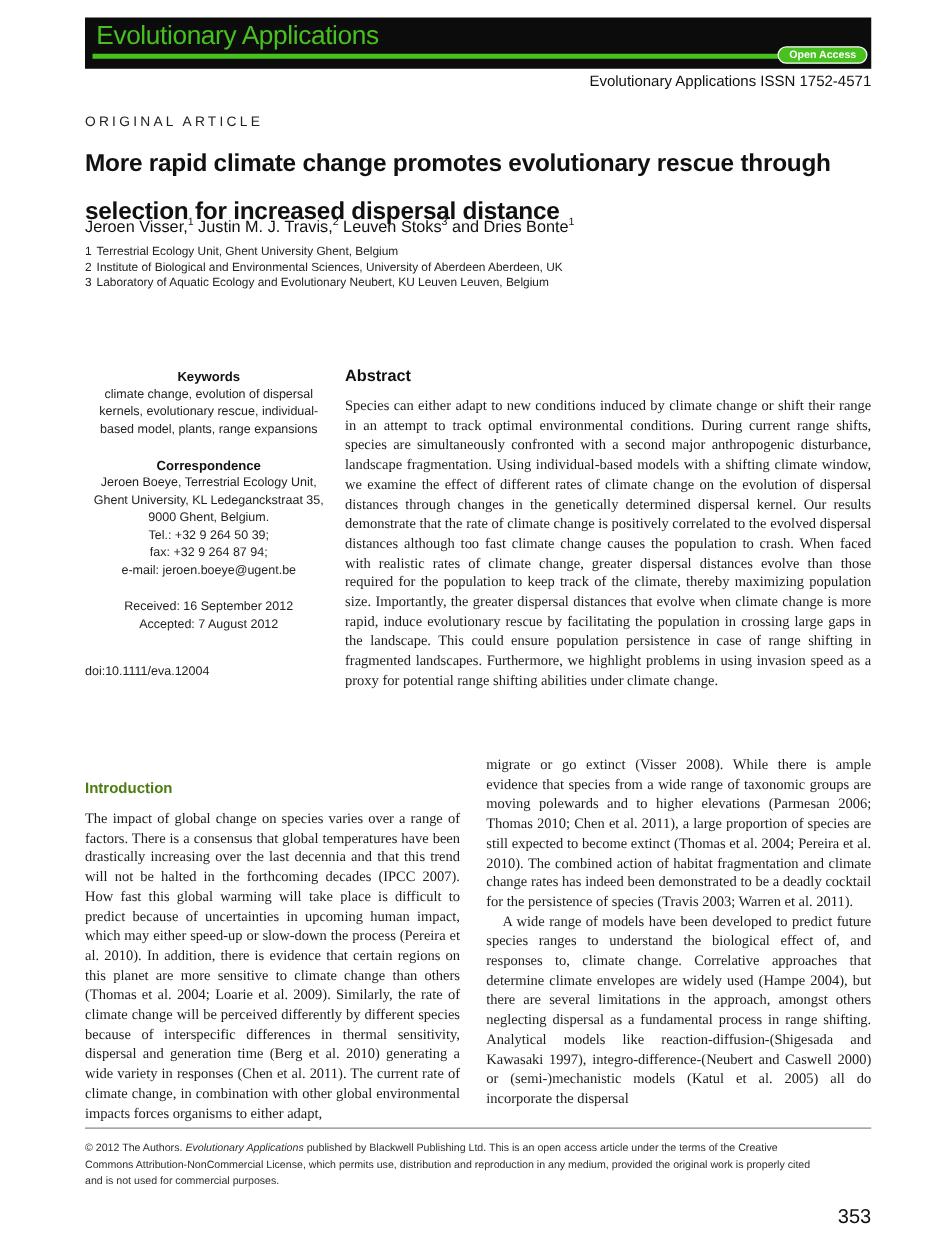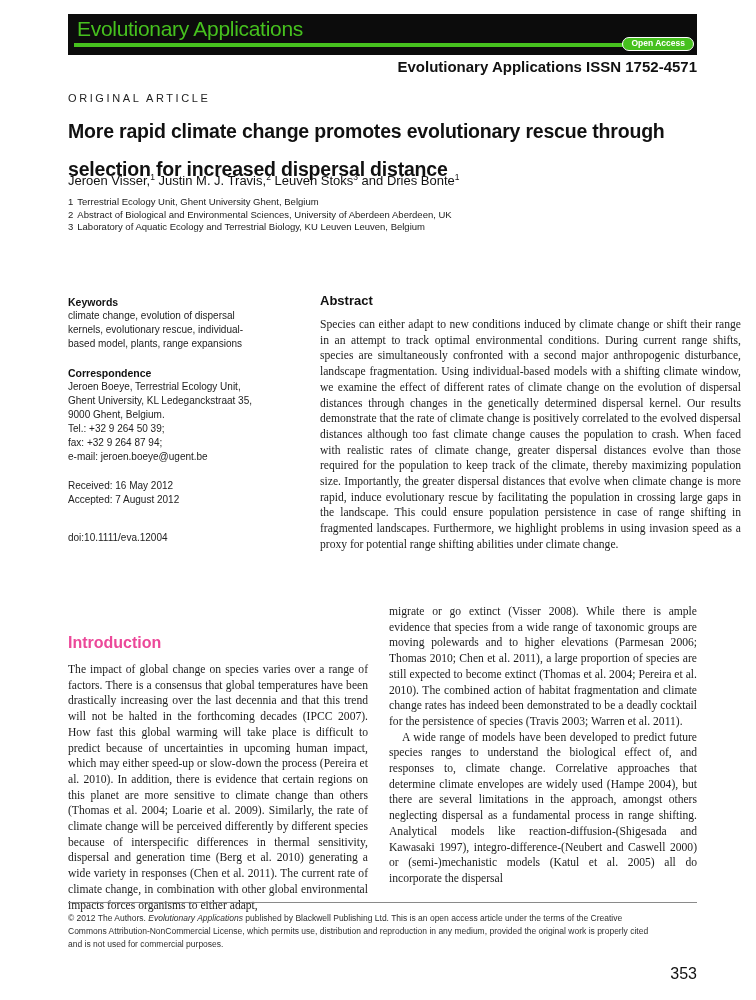--- a/index.html
+++ b/index.html
@@ -23,21 +23,21 @@
     background: var(--green);
   }
   .oa-pill {
     position: absolute; right: 3px; bottom: 4px;
     background: var(--green); color: #ffffff; border: 1px solid #ffffff;
     border-radius: 8px; font-size: 8.5px; font-weight: bold;
     padding: 1px 8px 2px 8px; line-height: 9px; margin-top: 37px;
   }
   .issn-line {
     position: absolute; right: 59px; top: 58px;
-    font-size: 15px; font-weight: bold; color: #111;
+    font-size: 12px; font-weight: normal; color: #111;
   }
   
   .kicker {
     position: absolute; left: 68px; top: 92px;
     font-size: 11px; letter-spacing: 2.6px; color: #222; font-weight: normal;
   }
   .article-title {
     position: absolute; left: 68px; top: 112px; width: 634px;
     font-size: 19.5px; font-weight: bold; line-height: 38px; letter-spacing: -0.2px; color: #111;
   }
@@ -50,36 +50,36 @@
     position: absolute; left: 68px; top: 196px; width: 630px;
     font-size: 9.5px; line-height: 12.5px; color: #222;
   }
   .affil-row .affil-num { margin-right: 4px; }
   
   .info-col {
     position: absolute; left: 68px; top: 295px; width: 198px;
     font-size: 10px; line-height: 14px; color: #222;
   }
   .info-heading { font-size: 10.5px; font-weight: bold; color: #111; }
-  .info-block { margin-bottom: 15px; }
+  .info-block { margin-bottom: 15px; text-align: center; }
   .info-line { display: block; }
   .doi-block { margin-top: 24px; }
-  .abstract-col { position: absolute; left: 276px; top: 293px; width: 421px; margin-left: 44px; }
+  .abstract-col { position: absolute; left: 276px; top: 293px; width: 421px; }
   .abstract-heading { font-size: 13px; font-weight: bold; color: #111; }
   .serif-body {
     font-family: "Liberation Serif", serif; font-size: 11.6px; line-height: 15.7px;
     text-align: justify; color: #1c1c1c; hyphens: auto; -webkit-hyphens: auto;
   }
   .abstract-body { margin-top: 9px; }
   
   .intro-section {
     position: absolute; left: 68px; top: 604px; width: 629px;
     display: grid; grid-template-columns: 300px 308px; column-gap: 21px;
   }
-  .section-heading { font-size: 16px; font-weight: bold; color: #ec4899; margin-top: 30px; }
+  .section-heading { font-size: 12px; font-weight: bold; color: #4d7c0f; margin-top: 19px; }
   .intro-col1 .serif-body { margin-top: 10px; }
   .indent-para { text-indent: 13px; }
   
   .footer-rule {
     position: absolute; left: 68px; top: 902px; width: 629px;
     border-top: 1px solid #8a8a8a;
   }
   .footer-text {
     position: absolute; left: 68px; top: 912px; width: 592px;
     font-size: 8.5px; line-height: 13px; color: #2e2e2e;
@@ -100,38 +100,38 @@
 </div>
 <div class="issn-line">Evolutionary Applications ISSN 1752-4571</div>
 
 <div class="kicker">ORIGINAL ARTICLE</div>
 <h1 class="article-title">More rapid climate change promotes evolutionary rescue through selection for increased dispersal distance</h1>
 
 <div class="authors"><span>Jeroen Visser,</span><sup>1</sup><span> Justin M. J. Travis,</span><sup>2</sup><span> Leuven Stoks</span><sup>3</sup><span> and Dries Bonte</span><sup>1</sup></div>
 
 <div class="affiliations">
   <div class="affil-row"><span class="affil-num">1</span><span>Terrestrial Ecology Unit, Ghent University Ghent, Belgium</span></div>
-  <div class="affil-row"><span class="affil-num">2</span><span>Abstract of Biological and Environmental Sciences, University of Aberdeen Aberdeen, UK</span></div>
-  <div class="affil-row"><span class="affil-num">3</span><span>Laboratory of Aquatic Ecology and Terrestrial Biology, KU Leuven Leuven, Belgium</span></div>
+  <div class="affil-row"><span class="affil-num">2</span><span>Institute of Biological and Environmental Sciences, University of Aberdeen Aberdeen, UK</span></div>
+  <div class="affil-row"><span class="affil-num">3</span><span>Laboratory of Aquatic Ecology and Evolutionary Neubert, KU Leuven Leuven, Belgium</span></div>
 </div>
 
 <div class="info-col">
   <div class="info-block">
     <div class="info-heading">Keywords</div>
     <div>climate change, evolution of dispersal kernels, evolutionary rescue, individual-based model, plants, range expansions</div>
   </div>
   <div class="info-block">
     <div class="info-heading">Correspondence</div>
     <span class="info-line">Jeroen Boeye, Terrestrial Ecology Unit, Ghent University, KL Ledeganckstraat 35, 9000 Ghent, Belgium.</span>
     <span class="info-line">Tel.: +32 9 264 50 39;</span>
     <span class="info-line">fax: +32 9 264 87 94;</span>
     <span class="info-line">e-mail: jeroen.boeye@ugent.be</span>
   </div>
   <div class="info-block">
-    <span class="info-line">Received: 16 May 2012</span>
+    <span class="info-line">Received: 16 September 2012</span>
     <span class="info-line">Accepted: 7 August 2012</span>
   </div>
   <div class="doi-block">
     <span class="info-line">doi:10.1111/eva.12004</span>
   </div>
 </div>
 
 <div class="abstract-col">
   <div class="abstract-heading">Abstract</div>
   <p class="serif-body abstract-body">Species can either adapt to new conditions induced by climate change or shift their range in an attempt to track optimal environmental conditions. During current range shifts, species are simultaneously confronted with a second major anthropogenic disturbance, landscape fragmentation. Using individual-based models with a shifting climate window, we examine the effect of different rates of climate change on the evolution of dispersal distances through changes in the genetically determined dispersal kernel. Our results demonstrate that the rate of climate change is positively correlated to the evolved dispersal distances although too fast climate change causes the population to crash. When faced with realistic rates of climate change, greater dispersal distances evolve than those required for the population to keep track of the climate, thereby maximizing population size. Importantly, the greater dispersal distances that evolve when climate change is more rapid, induce evolutionary rescue by facilitating the population in crossing large gaps in the landscape. This could ensure population persistence in case of range shifting in fragmented landscapes. Furthermore, we highlight problems in using invasion speed as a proxy for potential range shifting abilities under climate change.</p>

